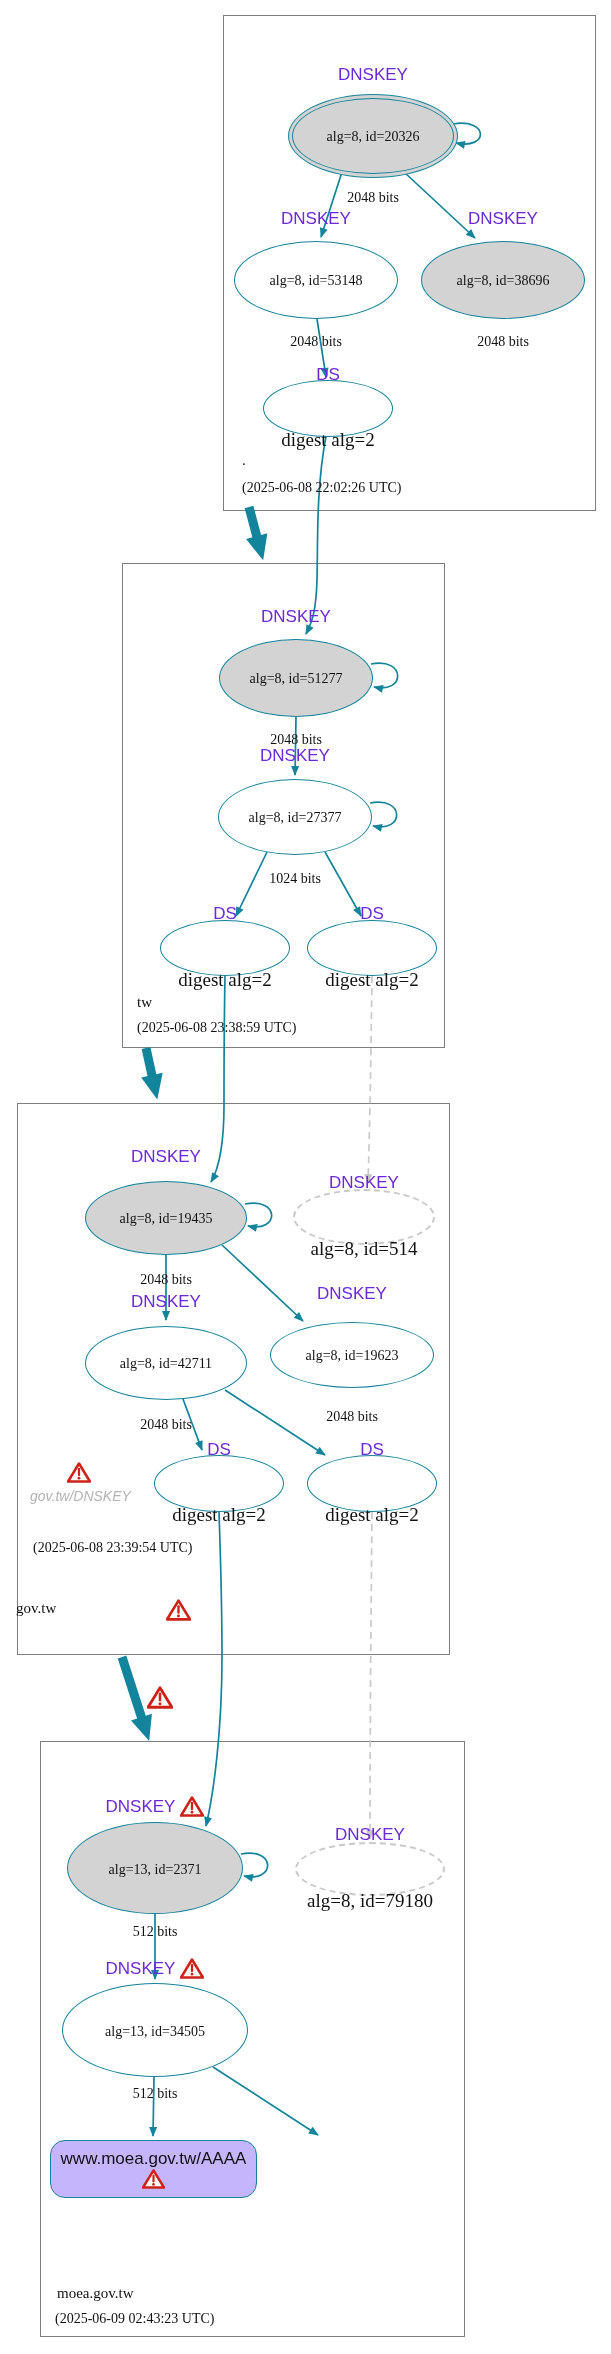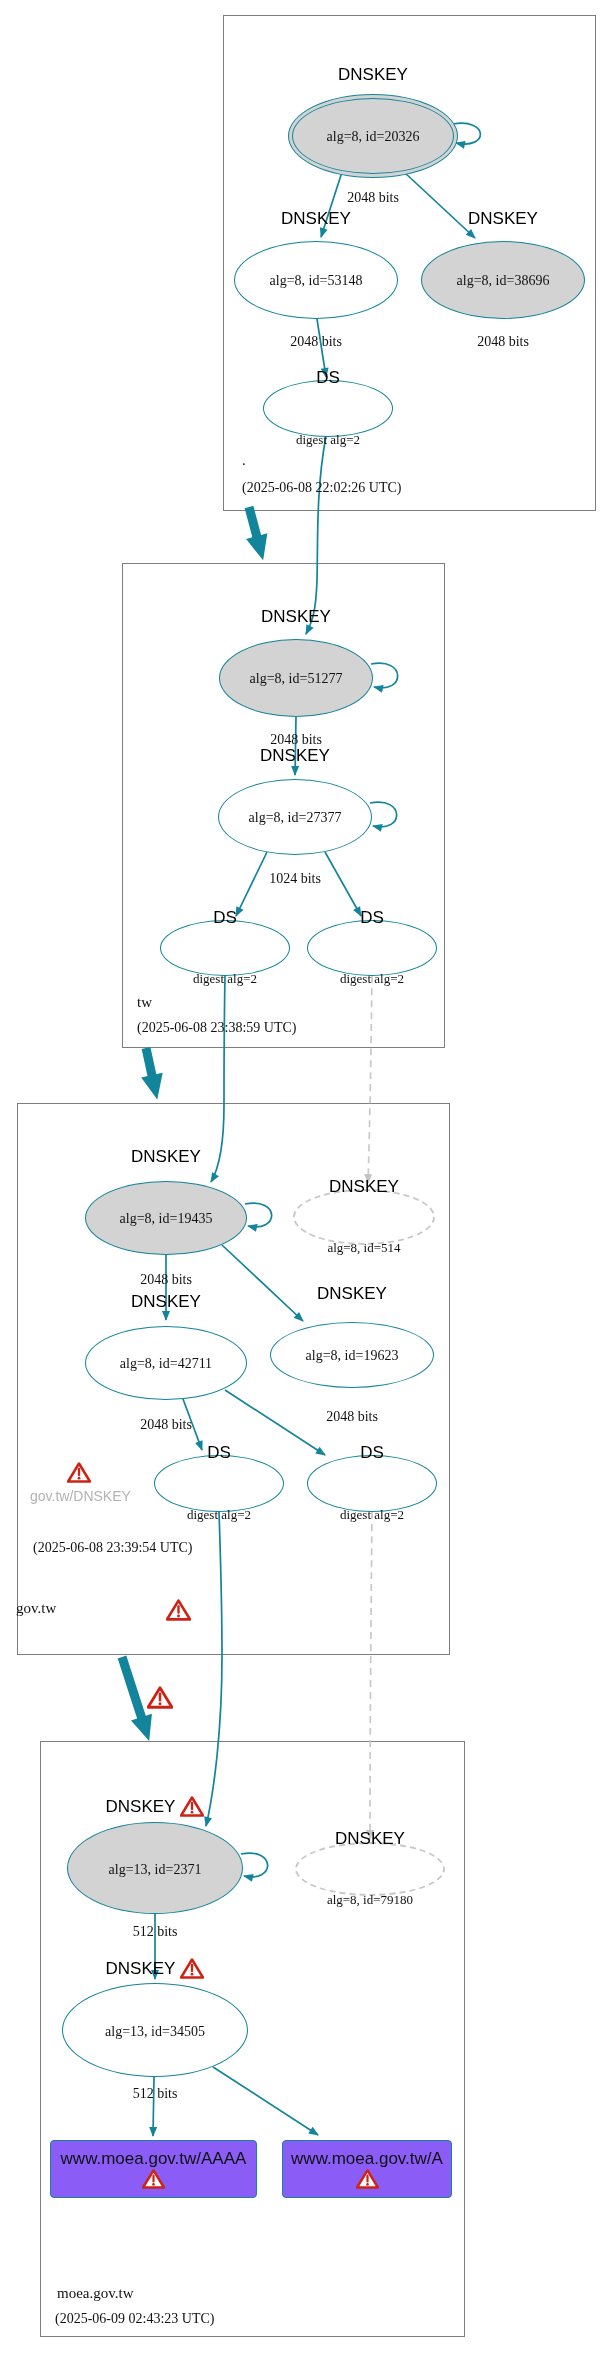--- a/index.html
+++ b/index.html
@@ -5,32 +5,32 @@
   html,body{margin:0;padding:0;background:#fff;}
   #stage{position:relative;width:611px;height:2354px;background:#fff;overflow:hidden;
          font-family:"Liberation Serif",serif;}
   .panel{position:absolute;border:1px solid #7e7e7e;background:#fff;z-index:0;}
   #edges{position:absolute;left:0;top:0;z-index:1;}
   .node{position:absolute;display:flex;flex-direction:column;align-items:center;
         justify-content:center;text-align:center;z-index:3;box-sizing:border-box;}
   .ellipse{border:1.7px solid #12849b;border-radius:50%;background:#fff;}
   .gray{background:#d3d3d3;}
   .ghost{border:2px dashed #c9c9c9;background:#fff;}
-  .rrect{border:1.7px solid #12849b;border-radius:4px;background:#8b5cf6;}
+  .rrect{border:1.7px solid #12849b;border-radius:15px;background:#c4b5fd;}
   .inner-ring{position:absolute;inset:3px;border:1.7px solid #12849b;border-radius:50%;
         pointer-events:none;}
-  .ttl{font-family:"Liberation Sans",sans-serif;font-size:17px;color:#000000;line-height:1.1;
+  .ttl{font-family:"Liberation Sans",sans-serif;font-size:17px;color:#6d28d9;line-height:1.1;
         display:flex;align-items:center;gap:5px;position:relative;}
   .dtl{font-family:"Liberation Serif",serif;font-size:14px;color:#111;line-height:1.15;position:relative;margin-top:45px;}
-  .dtl-sm{font-size:13px;}
+  .dtl-sm{font-size:19px;}
   .rttl{font-family:"Liberation Sans",sans-serif;font-size:17px;color:#111;line-height:1.2;}
   .zlabel{position:absolute;font-size:15px;color:#111;z-index:3;}
   .zts{position:absolute;font-size:14px;color:#111;z-index:3;}
   .ghost-label{position:absolute;z-index:3;color:#b3b3b3;font-family:"Liberation Sans",sans-serif;
-        font-size:14px;white-space:nowrap;}
+        font-style:italic;font-size:14px;white-space:nowrap;}
   .warnfloat{position:absolute;z-index:4;}
 </style>
 </head>
 <body>
 
 <div id="stage">
 
   <div class="panel" style="left:223px;top:15px;width:371px;height:494px;"></div>
   <div class="panel" style="left:122px;top:563px;width:321px;height:483px;"></div>
   <div class="panel" style="left:17px;top:1103px;width:431px;height:550px;"></div>
@@ -193,22 +193,16 @@
     </div>
     <div class="dtl">alg=13, id=34505</div>
     <div class="dtl">512 bits</div>
   </div>
   <div class="node rrect" style="left:50px;top:2140px;width:207px;height:58px;">
     <div class="rttl">www.moea.gov.tw/AAAA</div>
     <svg width="23" height="20">
         <use href="#warn-sym"></use>
       </svg>
   </div>
-  <div class="node rrect" style="left:282px;top:2140px;width:170px;height:58px;">
-    <div class="rttl">www.moea.gov.tw/A</div>
-    <svg width="23" height="20">
-        <use href="#warn-sym"></use>
-      </svg>
-  </div>
   <div class="zlabel" style="left:57px;top:2285px;">moea.gov.tw</div>
   <div class="zts" style="left:55px;top:2311px;">(2025-06-09 02:43:23 UTC)</div>
 
 </div>
 
 </body></html>

